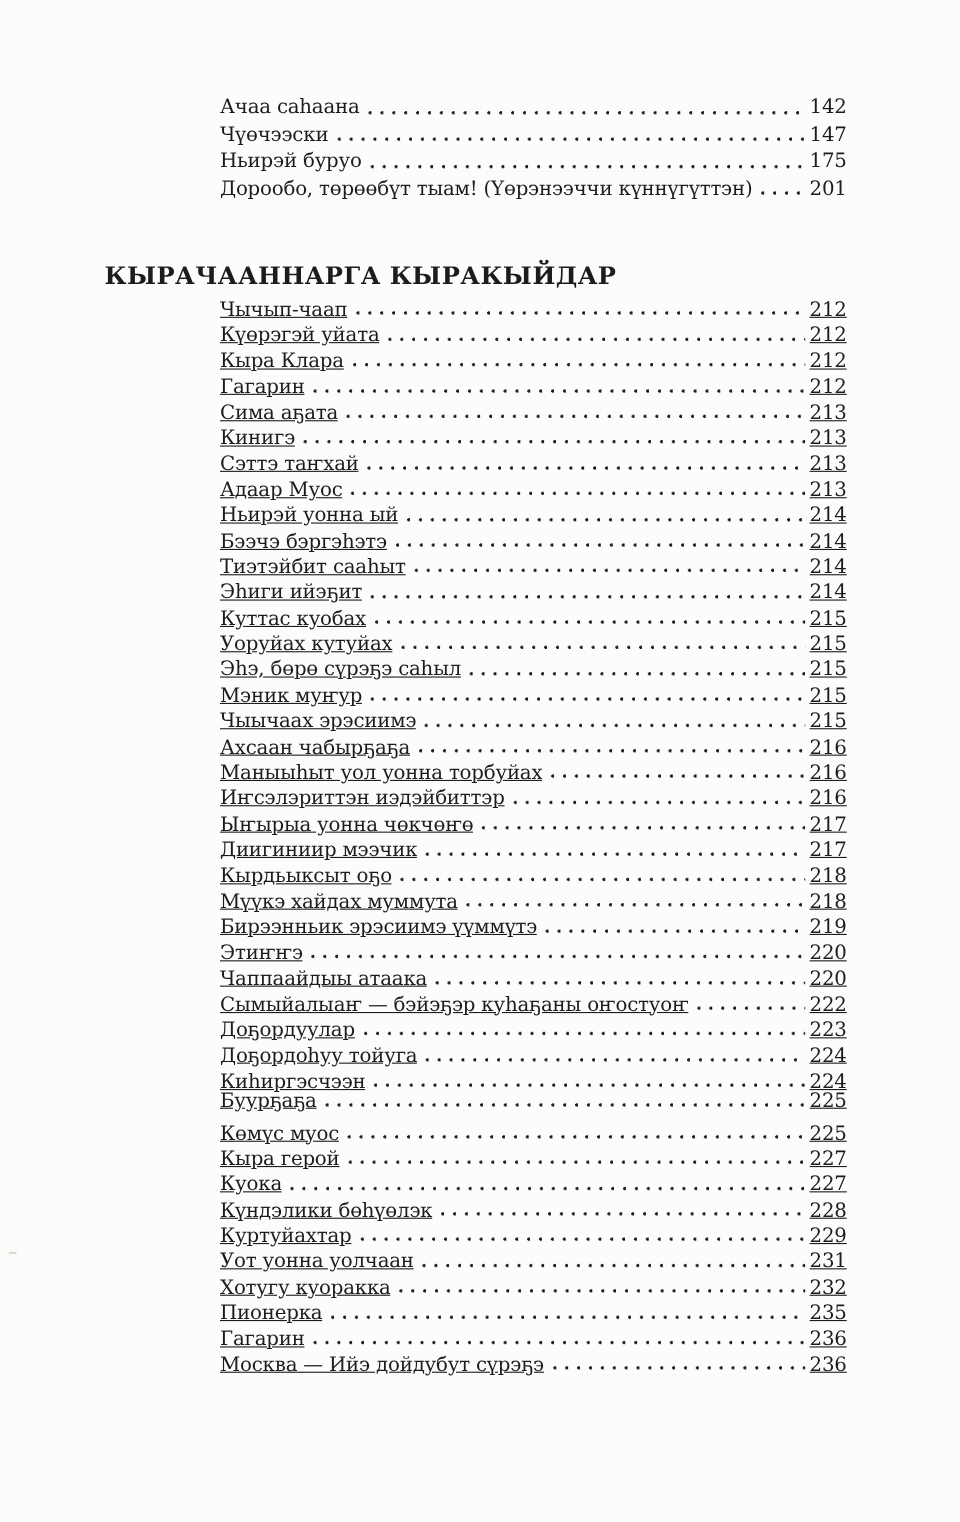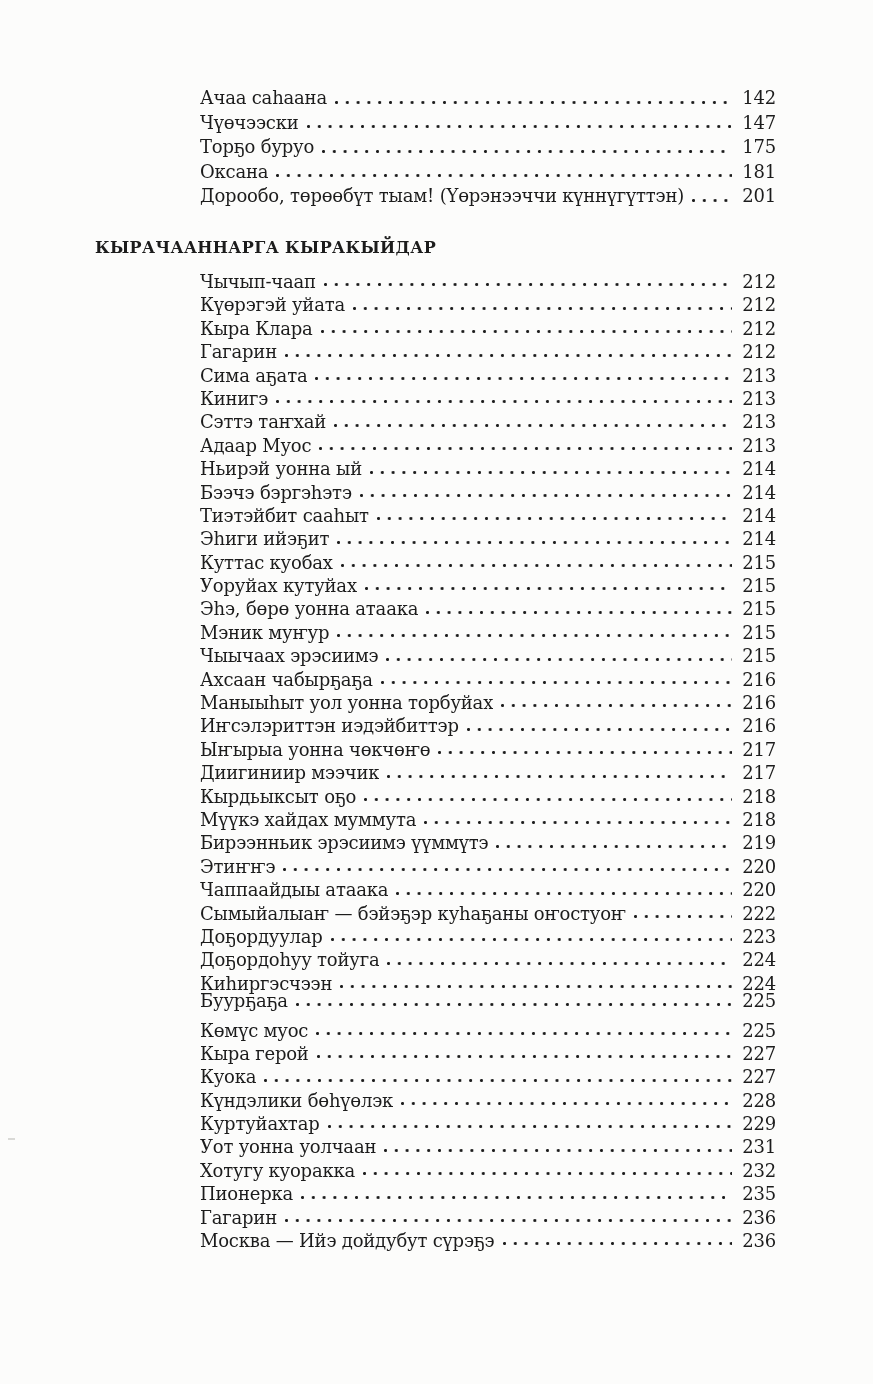--- a/index.html
+++ b/index.html
@@ -15,21 +15,21 @@
     color: #1c1c1c;
     font-family: "DejaVu Serif", "Liberation Serif", serif;
     overflow: hidden;
   }
   .toc-block {
     position: absolute;
     left: 200px;
     right: 97px;
   }
   .toc-intro { top: 86px; }
-  .toc-main  { top: 270px; }
+  .toc-main  { top: 270px; text-decoration: underline; }
   .row {
     display: flex;
     align-items: stretch;
     height: 23.4px;
     line-height: 23.4px;
     font-size: 18px;
     letter-spacing: -0.2px;
     white-space: nowrap;
   }
   .toc-intro .row { height: 24.6px; line-height: 24.6px; }
@@ -42,28 +42,28 @@
     min-width: 10px;
     margin: 0 4px 0 6px;
     background-image: radial-gradient(circle at 1.5px 1.5px, #1c1c1c 1.3px, rgba(0,0,0,0) 1.6px);
     background-size: 10.8px 3px;
     background-repeat: repeat-x;
     background-position: left 2px bottom 7px;
   }
   .pnum {
     flex: 0 0 auto;
     min-width: 40px;
-    text-align: right;
+    text-align: left;
   }
   .heading {
     position: absolute;
     top: 238px;
     left: 95px;
     margin: 0;
-    font-size: 16px;
+    font-size: 22px;
     font-weight: bold;
     letter-spacing: 0.4px;
     white-space: nowrap;
   }
   .artifact {
     position: absolute;
     left: 8px;
     top: 1138px;
     width: 7px;
     height: 2px;
@@ -83,30 +83,25 @@
         <span class="pnum">142</span>
       </div>
 
       <div class="row">
         <span class="title">Чүөчээски</span>
         <span class="dots"></span>
         <span class="pnum">147</span>
       </div>
 
       <div class="row">
-        <span class="title">Торҕо буруо</span>
+        <span class="title">Ньирэй буруо</span>
         <span class="dots"></span>
         <span class="pnum">175</span>
       </div>
 
-      <div class="row">
-        <span class="title">Оксана</span>
-        <span class="dots"></span>
-        <span class="pnum">181</span>
-      </div>
 
       <div class="row">
         <span class="title">Дорообо, төрөөбүт тыам! (Үөрэнээччи күннүгүттэн)</span>
         <span class="dots"></span>
         <span class="pnum">201</span>
       </div>
     </div>
 
   <h2 class="heading">КЫРАЧААННАРГА КЫРАКЫЙДАР</h2>
 
@@ -190,21 +185,21 @@
         <span class="pnum">215</span>
       </div>
 
       <div class="row">
         <span class="title">Уоруйах кутуйах</span>
         <span class="dots"></span>
         <span class="pnum">215</span>
       </div>
 
       <div class="row">
-        <span class="title">Эһэ, бөрө уонна атаака</span>
+        <span class="title">Эһэ, бөрө сүрэҕэ саһыл</span>
         <span class="dots"></span>
         <span class="pnum">215</span>
       </div>
 
       <div class="row">
         <span class="title">Мэник муҥур</span>
         <span class="dots"></span>
         <span class="pnum">215</span>
       </div>
 

